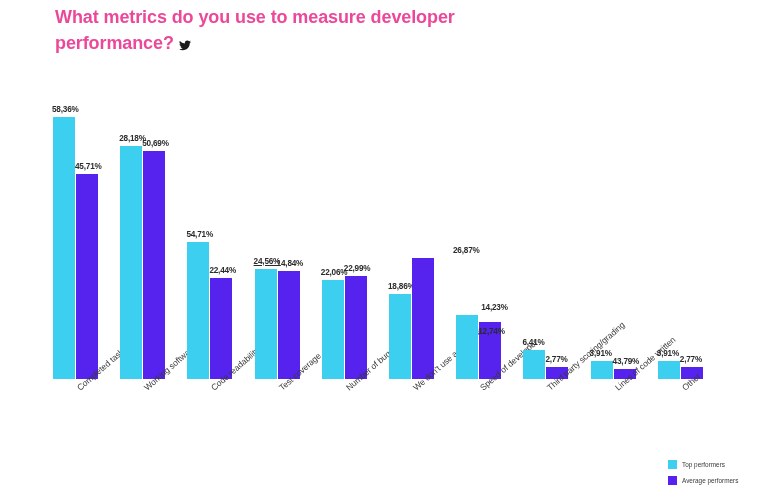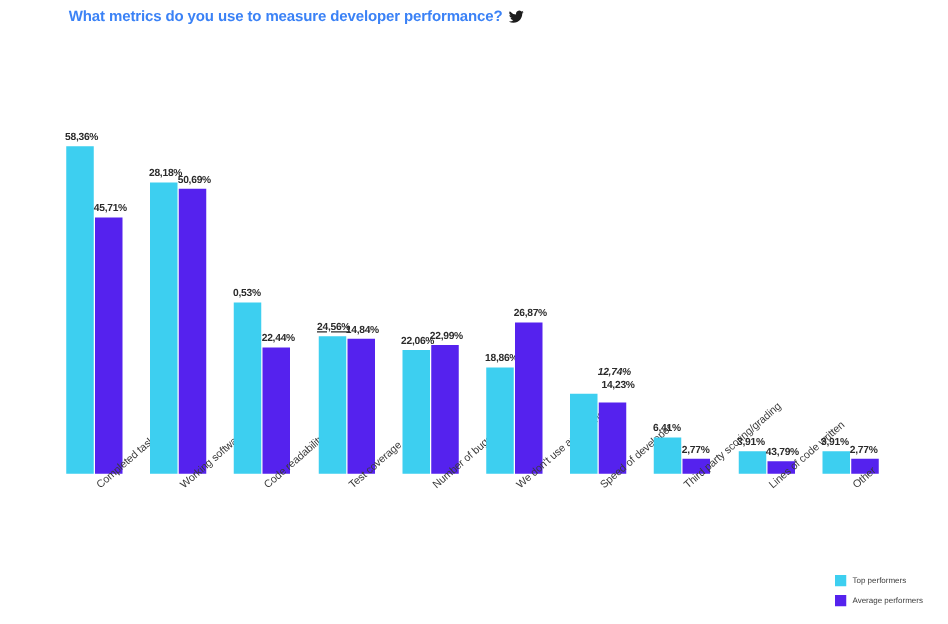--- a/index.html
+++ b/index.html
@@ -16,23 +16,23 @@
   }
 
   
   #title-block {
     position: absolute;
     left: 55px;
     top: 4px;
     width: 420px;
   }
   #title-text {
-    font-size: 12px;
+    font-size: 18px;
     font-weight: bold;
-    color: #3b82f6;
+    color: #ec4899;
     line-height: 1.45;
     letter-spacing: -0.1px;
     display: inline;
   }
   #twitter-icon {
     display: inline-block;
     vertical-align: -2px;
     margin-left: 5px;
   }
 
@@ -124,21 +124,21 @@
     <div class="cat-label" style="left: 75px;">Completed tasks</div>
     <div class="bar-group" style="left: 120.2px;">
       <div class="bar top" title="Working software — Top performers: 51,96%" style="height: 233.3px; background: rgb(61, 207, 240);"></div>
       <div class="bar-label top" style="bottom: 236.3px;">28,18%</div>
       <div class="bar avg" title="Working software — Average performers: 50,69%" style="height: 227.598px; background: rgb(85, 34, 238);"></div>
       <div class="bar-label avg" style="bottom: 230.598px;">50,69%</div>
     </div>
     <div class="cat-label" style="left: 142.2px;">Working software</div>
     <div class="bar-group" style="left: 187.4px;">
       <div class="bar top" title="Code readability — Top performers: 30,60%" style="height: 137.394px; background: rgb(61, 207, 240);"></div>
-      <div class="bar-label top" style="bottom: 140.394px;">0,53%</div>
+      <div class="bar-label top" style="bottom: 140.394px;">54,71%</div>
       <div class="bar avg" title="Code readability — Average performers: 22,44%" style="height: 100.756px; background: rgb(85, 34, 238);"></div>
       <div class="bar-label avg" style="bottom: 103.756px;">22,44%</div>
     </div>
     <div class="cat-label" style="left: 209.4px;">Code readability</div>
     <div class="bar-group" style="left: 254.6px;">
       <div class="bar top" title="Test coverage — Top performers: 24,56%" style="height: 110.274px; background: rgb(61, 207, 240);"></div>
       <div class="bar-label top" style="bottom: 113.274px; text-decoration: underline;">24,56%</div>
       <div class="bar avg" title="Test coverage — Average performers: 24,10%" style="height: 108.209px; background: rgb(85, 34, 238);"></div>
       <div class="bar-label avg" style="bottom: 111.209px;">14,84%</div>
     </div>
@@ -147,28 +147,28 @@
       <div class="bar top" title="Number of bugs — Top performers: 22,06%" style="height: 99.0494px; background: rgb(61, 207, 240);"></div>
       <div class="bar-label top" style="bottom: 102.049px;">22,06%</div>
       <div class="bar avg" title="Number of bugs — Average performers: 22,99%" style="height: 103.225px; background: rgb(85, 34, 238);"></div>
       <div class="bar-label avg" style="bottom: 106.225px;">22,99%</div>
     </div>
     <div class="cat-label" style="left: 343.8px;">Number of bugs</div>
     <div class="bar-group" style="left: 389px;">
       <div class="bar top" title="We don't use any metrics — Top performers: 18,86%" style="height: 84.6814px; background: rgb(61, 207, 240);"></div>
       <div class="bar-label top" style="bottom: 87.6814px;">18,86%</div>
       <div class="bar avg" title="We don't use any metrics — Average performers: 26,87%" style="height: 120.646px; background: rgb(85, 34, 238);"></div>
-      <div class="bar-label avg" style="bottom: 123.646px;">26,87%</div>
+      <div class="bar-label avg" style="bottom: 123.646px; margin-left: 42px;">26,87%</div>
     </div>
     <div class="cat-label" style="left: 411px;">We don't use any metrics</div>
     <div class="bar-group" style="left: 456.2px;">
       <div class="bar top" title="Speed of developer — Top performers: 14,23%" style="height: 63.8927px; background: rgb(61, 207, 240);"></div>
       <div class="bar-label top" style="bottom: 66.8927px; margin-left: 26px;">14,23%</div>
       <div class="bar avg" title="Speed of developer — Average performers: 12,74%" style="height: 57.2026px; background: rgb(85, 34, 238);"></div>
-      <div class="bar-label avg" style="bottom: 77px; font-style: italic;">12,74%</div>
+      <div class="bar-label avg" style="bottom: 43px;">12,74%</div>
     </div>
     <div class="cat-label" style="left: 478.2px;">Speed of developer</div>
     <div class="bar-group" style="left: 523.4px;">
       <div class="bar top" title="Third party scoring/grading — Top performers: 6,41%" style="height: 28.7809px; background: rgb(61, 207, 240);"></div>
       <div class="bar-label top" style="bottom: 31.7809px;">6,41%</div>
       <div class="bar avg" title="Third party scoring/grading — Average performers: 2,77%" style="height: 12.4373px; background: rgb(85, 34, 238);"></div>
       <div class="bar-label avg" style="bottom: 15.4373px;">2,77%</div>
     </div>
     <div class="cat-label" style="left: 545.4px;">Third party scoring/grading</div>
     <div class="bar-group" style="left: 590.6px;">

